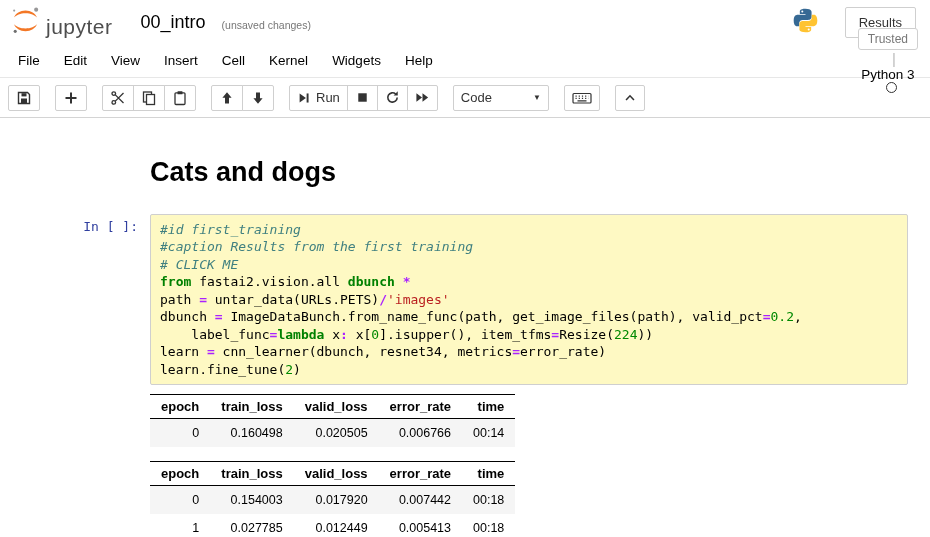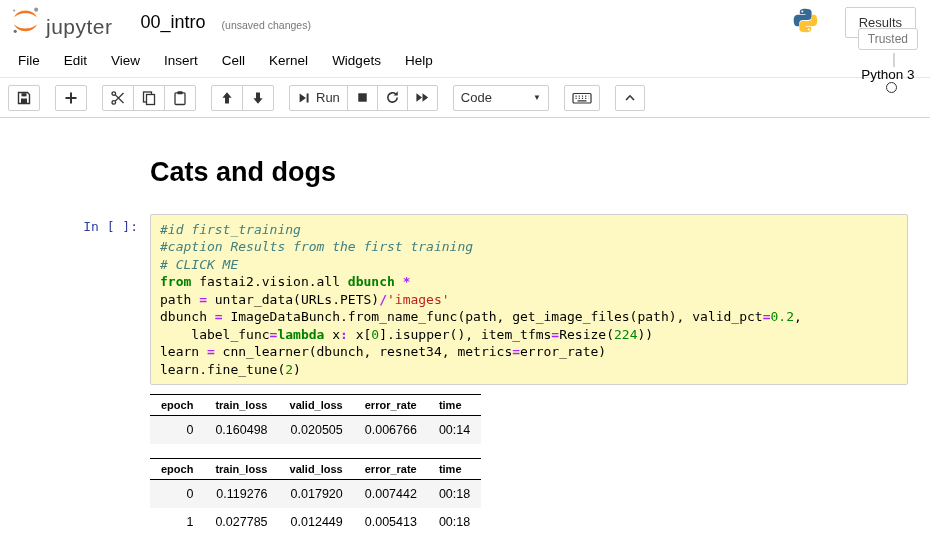--- a/index.html
+++ b/index.html
@@ -82,21 +82,21 @@
   .tok-comment  { color: #408080; font-style: italic; }
   .tok-keyword  { color: #008000; font-weight: bold; }
   .tok-string   { color: #BA2121; }
   .tok-number   { color: #080; }
   .tok-operator { color: #AA22FF; font-weight: bold; }
   .tok-plain    { color: #000; }
 
   .output-row { margin-top: 9px; }
   .out-table { border-collapse: collapse; margin: 0 0 14px 0; }
   .out-table thead { border-top: 1px solid #000; border-bottom: 1px solid #000; }
-  .out-table th { font-weight: bold; font-size: 11px; padding: 4px 11px; text-align: left; }
+  .out-table th { font-weight: bold; font-size: 13px; padding: 4px 11px; text-align: right; }
   .out-table td { font-size: 12.5px; padding: 7px 11px; text-align: right; }
   .out-table tbody tr:nth-child(odd) { background: #f5f5f5; }
 </style>
 </head>
 <body>
 
 <div id="header-wrap">
 
   <div id="header-top">
     <span id="logo">
@@ -316,21 +316,21 @@
               <th>epoch</th>
               <th>train_loss</th>
               <th>valid_loss</th>
               <th>error_rate</th>
               <th>time</th>
             </tr>
           </thead>
           <tbody>
             <tr>
               <td>0</td>
-              <td>0.119276</td>
+              <td>0.154003</td>
               <td>0.017920</td>
               <td>0.007442</td>
               <td>00:18</td>
             </tr>
             <tr>
               <td>1</td>
               <td>0.027785</td>
               <td>0.012449</td>
               <td>0.005413</td>
               <td>00:18</td>

